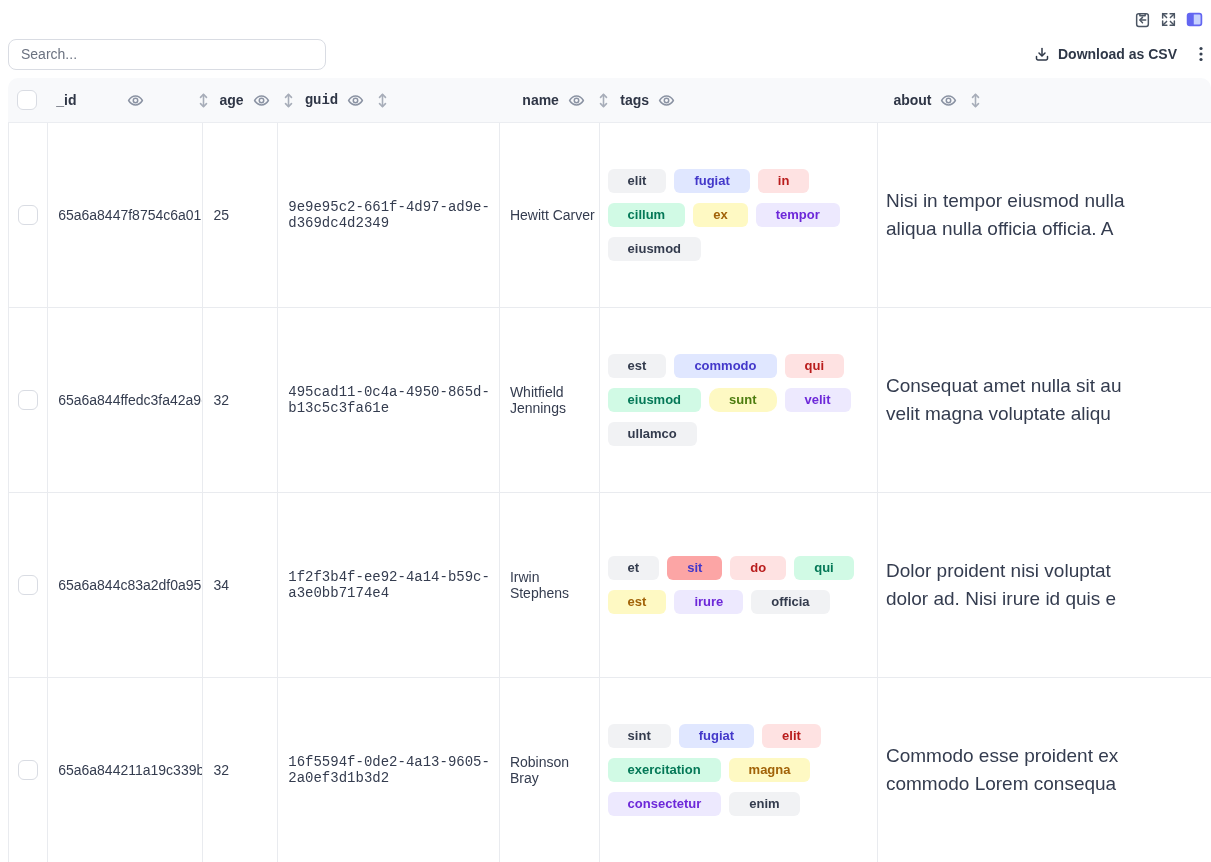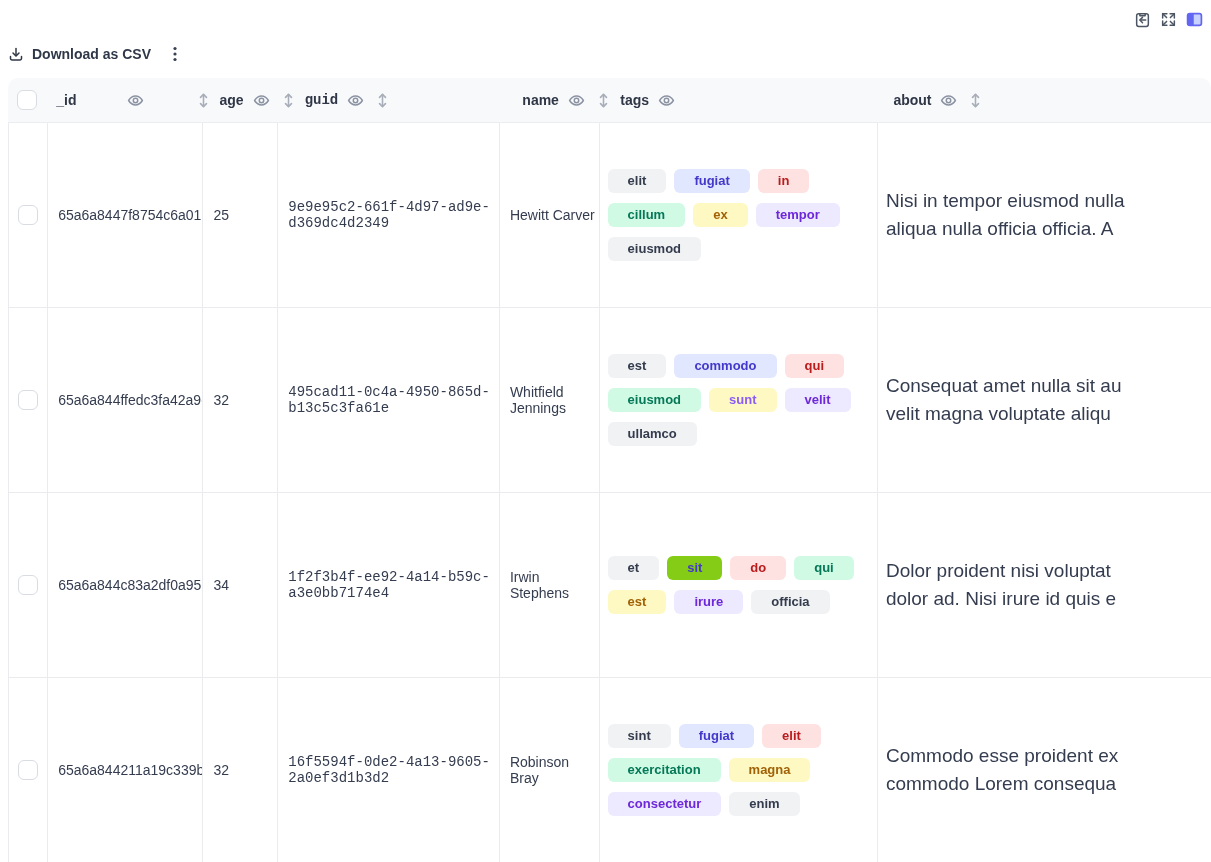--- a/index.html
+++ b/index.html
@@ -77,20 +77,21 @@
     <button class="icon-btn">
       <svg width="17" height="17" viewBox="0 0 16 16" fill="none">
         <rect x="1.5" y="2.5" width="13" height="11" rx="2" fill="#c7d2fe" stroke="#6366f1" stroke-width="1.6"></rect>
         <rect x="1.5" y="2.5" width="5" height="11" rx="2" fill="#6366f1"></rect>
         <path d="M6.5 2.5 v11" stroke="#6366f1" stroke-width="1.6"></path>
       </svg>
     </button>
   </div>
 
   <div class="controls-row">
+    <input class="search-input" type="text" placeholder="Search..." style="">
     <div class="controls-right">
       <button class="download-btn">
         <span class="icon-btn">
           <svg width="16" height="16" viewBox="0 0 16 16" fill="none" stroke="#2f3848" stroke-width="1.5" stroke-linecap="round" stroke-linejoin="round">
             <path d="M8 2.5 v7"></path>
               <path d="M5 7 L8 10 L11 7"></path>
             <path d="M2.5 10.5 v2 a1.5 1.5 0 0 0 1.5 1.5 h8 a1.5 1.5 0 0 0 1.5-1.5 v-2"></path>
           </svg>
         </span>
         <span>Download as CSV</span>
@@ -232,40 +233,40 @@
     </div>
     <div class="td w-id">65a6a844ffedc3fa42a9e65e</div>
     <div class="td w-age">32</div>
     <div class="td w-guid">495cad11-0c4a-4950-865d-b13c5c3fa61e</div>
     <div class="td w-name">Whitfield Jennings</div>
     <div class="td w-tags tags-cell">
             <span class="tag" style="background: rgb(241, 242, 244); color: rgb(51, 59, 77);">est</span>
             <span class="tag" style="background: rgb(224, 231, 255); color: rgb(67, 56, 202);">commodo</span>
             <span class="tag" style="background: rgb(254, 226, 226); color: rgb(185, 28, 28);">qui</span>
             <span class="tag" style="background: rgb(209, 250, 229); color: rgb(4, 120, 87);">eiusmod</span>
-            <span class="tag" style="background: rgb(254, 249, 195); color: #8b5cf6;">sunt</span>
+            <span class="tag" style="background: rgb(254, 249, 195); color: #4d7c0f; border-radius: 10px;">sunt</span>
             <span class="tag" style="background: rgb(237, 233, 254); color: rgb(109, 40, 217);">velit</span>
             <span class="tag" style="background: rgb(241, 242, 244); color: rgb(51, 59, 77);">ullamco</span>
           </div>
     <div class="td w-about about-cell">
             <div class="about-line">Consequat amet nulla sit au</div>
             <div class="about-line">velit magna voluptate aliqu</div>
           </div>
   </div>
         <div class="tr">
     <div class="td w-check">
       <span class="checkbox"></span>
     </div>
     <div class="td w-id">65a6a844c83a2df0a95a76ee</div>
     <div class="td w-age">34</div>
     <div class="td w-guid">1f2f3b4f-ee92-4a14-b59c-a3e0bb7174e4</div>
     <div class="td w-name">Irwin Stephens</div>
     <div class="td w-tags tags-cell">
             <span class="tag" style="background: rgb(241, 242, 244); color: rgb(51, 59, 77);">et</span>
-            <span class="tag" style="background: #84cc16; color: rgb(67, 56, 202);">sit</span>
+            <span class="tag" style="background: #fca5a5; color: rgb(67, 56, 202);">sit</span>
             <span class="tag" style="background: rgb(254, 226, 226); color: rgb(185, 28, 28);">do</span>
             <span class="tag" style="background: rgb(209, 250, 229); color: rgb(4, 120, 87);">qui</span>
             <span class="tag" style="background: rgb(254, 249, 195); color: rgb(161, 98, 7);">est</span>
             <span class="tag" style="background: rgb(237, 233, 254); color: rgb(109, 40, 217);">irure</span>
             <span class="tag" style="background: rgb(241, 242, 244); color: rgb(51, 59, 77);">officia</span>
           </div>
     <div class="td w-about about-cell">
             <div class="about-line">Dolor proident nisi voluptat</div>
             <div class="about-line">dolor ad. Nisi irure id quis e</div>
           </div>

